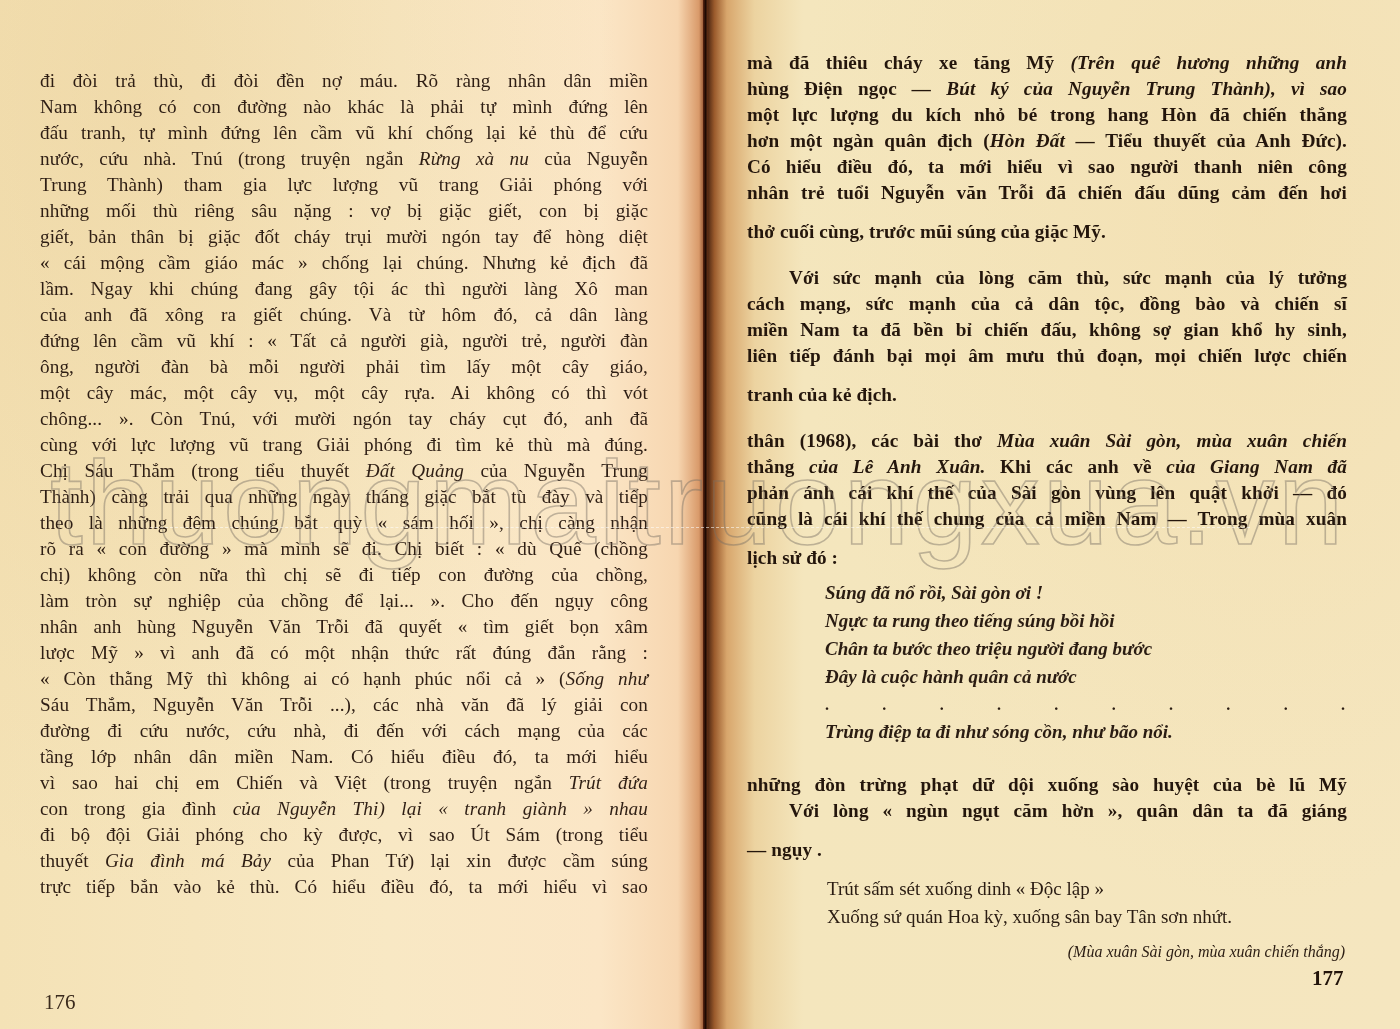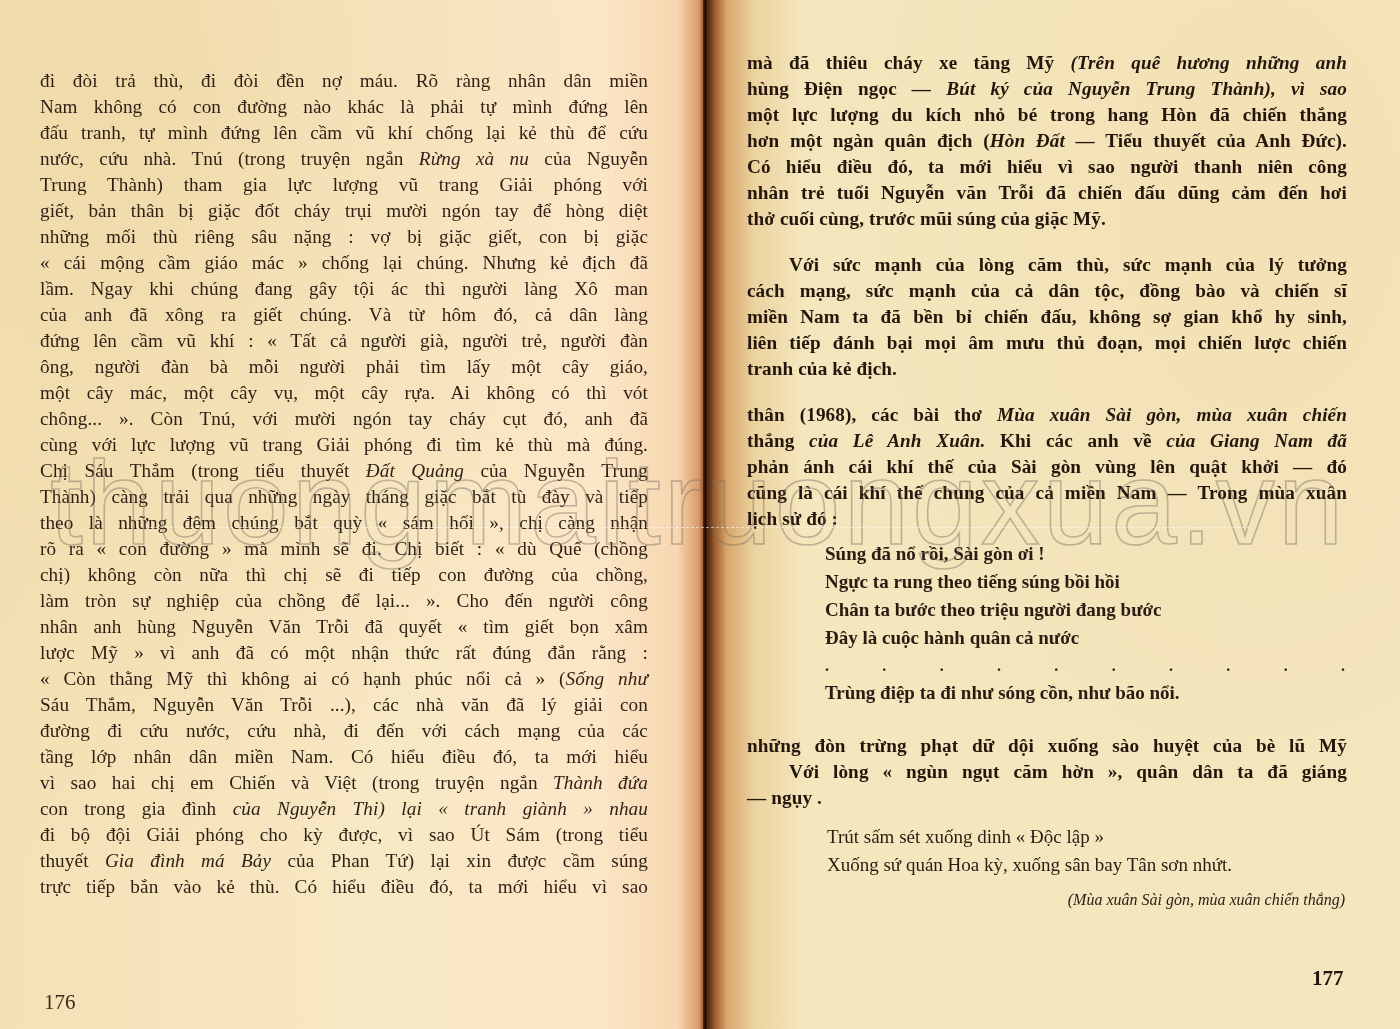--- a/index.html
+++ b/index.html
@@ -34,29 +34,29 @@
   .line {
     display: block;
     font-size: 19.2px;
     line-height: 26px;
     height: 26px;
     white-space: nowrap;
     text-align: justify;
     text-align-last: justify;
     letter-spacing: 0.1px;
   }
-  .line.last { text-align-last: left; }
+  .line.last { text-align-last: left; margin-top: 13px; }
   .line.indent { padding-left: 42px; }
   .right-text .line { font-weight: bold; color: #24160c; }
   .left-text .line { color: #2e1e14; }
 
   .para-gap { height: 20px; }
   .poem { padding-left: 78px; }
   .poem .pline {
-    display: block; font-weight: bold;
+    display: block; font-style: italic; font-weight: bold;
     font-size: 19px; line-height: 28px; height: 28px; white-space: nowrap;
   }
   .poem .dots {
     display: flex; justify-content: space-between; width: 520px;
     height: 27px; align-items: center; font-weight: bold; font-size: 16px;
   }
   .poem2 { padding-left: 80px; }
   .poem2 .pline {
     display: block; font-size: 19px; line-height: 28px; height: 28px; white-space: nowrap;
   }
@@ -89,43 +89,43 @@
 
 <div class="spread">
 
   <div class="page page-left">
     <div class="text-block left-text">
         <span class="line">đi đòi trả thù, đi đòi đền nợ máu. Rõ ràng nhân dân miền</span>
         <span class="line">Nam không có con đường nào khác là phải tự mình đứng lên</span>
         <span class="line">đấu tranh, tự mình đứng lên cầm vũ khí chống lại kẻ thù để cứu</span>
         <span class="line">nước, cứu nhà. Tnú (trong truyện ngắn <em>Rừng xà nu</em> của Nguyễn</span>
         <span class="line">Trung Thành) tham gia lực lượng vũ trang Giải phóng với</span>
+        <span class="line">những mối thù riêng sâu nặng : vợ bị giặc giết, con bị giặc</span>
         <span class="line">giết, bản thân bị giặc đốt cháy trụi mười ngón tay để hòng diệt</span>
-        <span class="line">những mối thù riêng sâu nặng : vợ bị giặc giết, con bị giặc</span>
         <span class="line">« cái mộng cầm giáo mác » chống lại chúng. Nhưng kẻ địch đã</span>
         <span class="line">lầm. Ngay khi chúng đang gây tội ác thì người làng Xô man</span>
         <span class="line">của anh đã xông ra giết chúng. Và từ hôm đó, cả dân làng</span>
         <span class="line">đứng lên cầm vũ khí : « Tất cả người già, người trẻ, người đàn</span>
         <span class="line">ông, người đàn bà mỗi người phải tìm lấy một cây giáo,</span>
         <span class="line">một cây mác, một cây vụ, một cây rựa. Ai không có thì vót</span>
         <span class="line">chông... ». Còn Tnú, với mười ngón tay cháy cụt đó, anh đã</span>
         <span class="line">cùng với lực lượng vũ trang Giải phóng đi tìm kẻ thù mà đúng.</span>
         <span class="line">Chị Sáu Thắm (trong tiểu thuyết <em>Đất Quảng</em> của Nguyễn Trung</span>
         <span class="line">Thành) càng trải qua những ngày tháng giặc bắt tù đày và tiếp</span>
         <span class="line">theo là những đêm chúng bắt quỳ « sám hối », chị càng nhận</span>
         <span class="line">rõ ra « con đường » mà mình sẽ đi. Chị biết : « dù Quế (chồng</span>
         <span class="line">chị) không còn nữa thì chị sẽ đi tiếp con đường của chồng,</span>
-        <span class="line">làm tròn sự nghiệp của chồng để lại... ». Cho đến người công</span>
+        <span class="line">làm tròn sự nghiệp của chồng để lại... ». Cho đến ngụy công</span>
         <span class="line">nhân anh hùng Nguyễn Văn Trỗi đã quyết « tìm giết bọn xâm</span>
         <span class="line">lược Mỹ » vì anh đã có một nhận thức rất đúng đắn rằng :</span>
         <span class="line">« Còn thằng Mỹ thì không ai có hạnh phúc nổi cả » (<em>Sống như</em></span>
         <span class="line">Sáu Thắm, Nguyễn Văn Trỗi ...), các nhà văn đã lý giải con</span>
         <span class="line">đường đi cứu nước, cứu nhà, đi đến với cách mạng của các</span>
         <span class="line">tầng lớp nhân dân miền Nam. Có hiểu điều đó, ta mới hiểu</span>
-        <span class="line">vì sao hai chị em Chiến và Việt (trong truyện ngắn <em>Thành đứa</em></span>
+        <span class="line">vì sao hai chị em Chiến và Việt (trong truyện ngắn <em>Trút đứa</em></span>
         <span class="line">con trong gia đình<em> của Nguyễn Thi) lại « tranh giành » nhau</em></span>
         <span class="line">đi bộ đội Giải phóng cho kỳ được, vì sao Út Sám (trong tiểu</span>
         <span class="line">thuyết <em>Gia đình má Bảy</em> của Phan Tứ) lại xin được cầm súng</span>
         <span class="line">trực tiếp bắn vào kẻ thù. Có hiểu điều đó, ta mới hiểu vì sao</span>
       </div>
     <div class="page-number pn-left">176</div>
   </div>
 
   <div class="page page-right">
     <div class="page-number pn-right" style="left:606px;">177</div>

